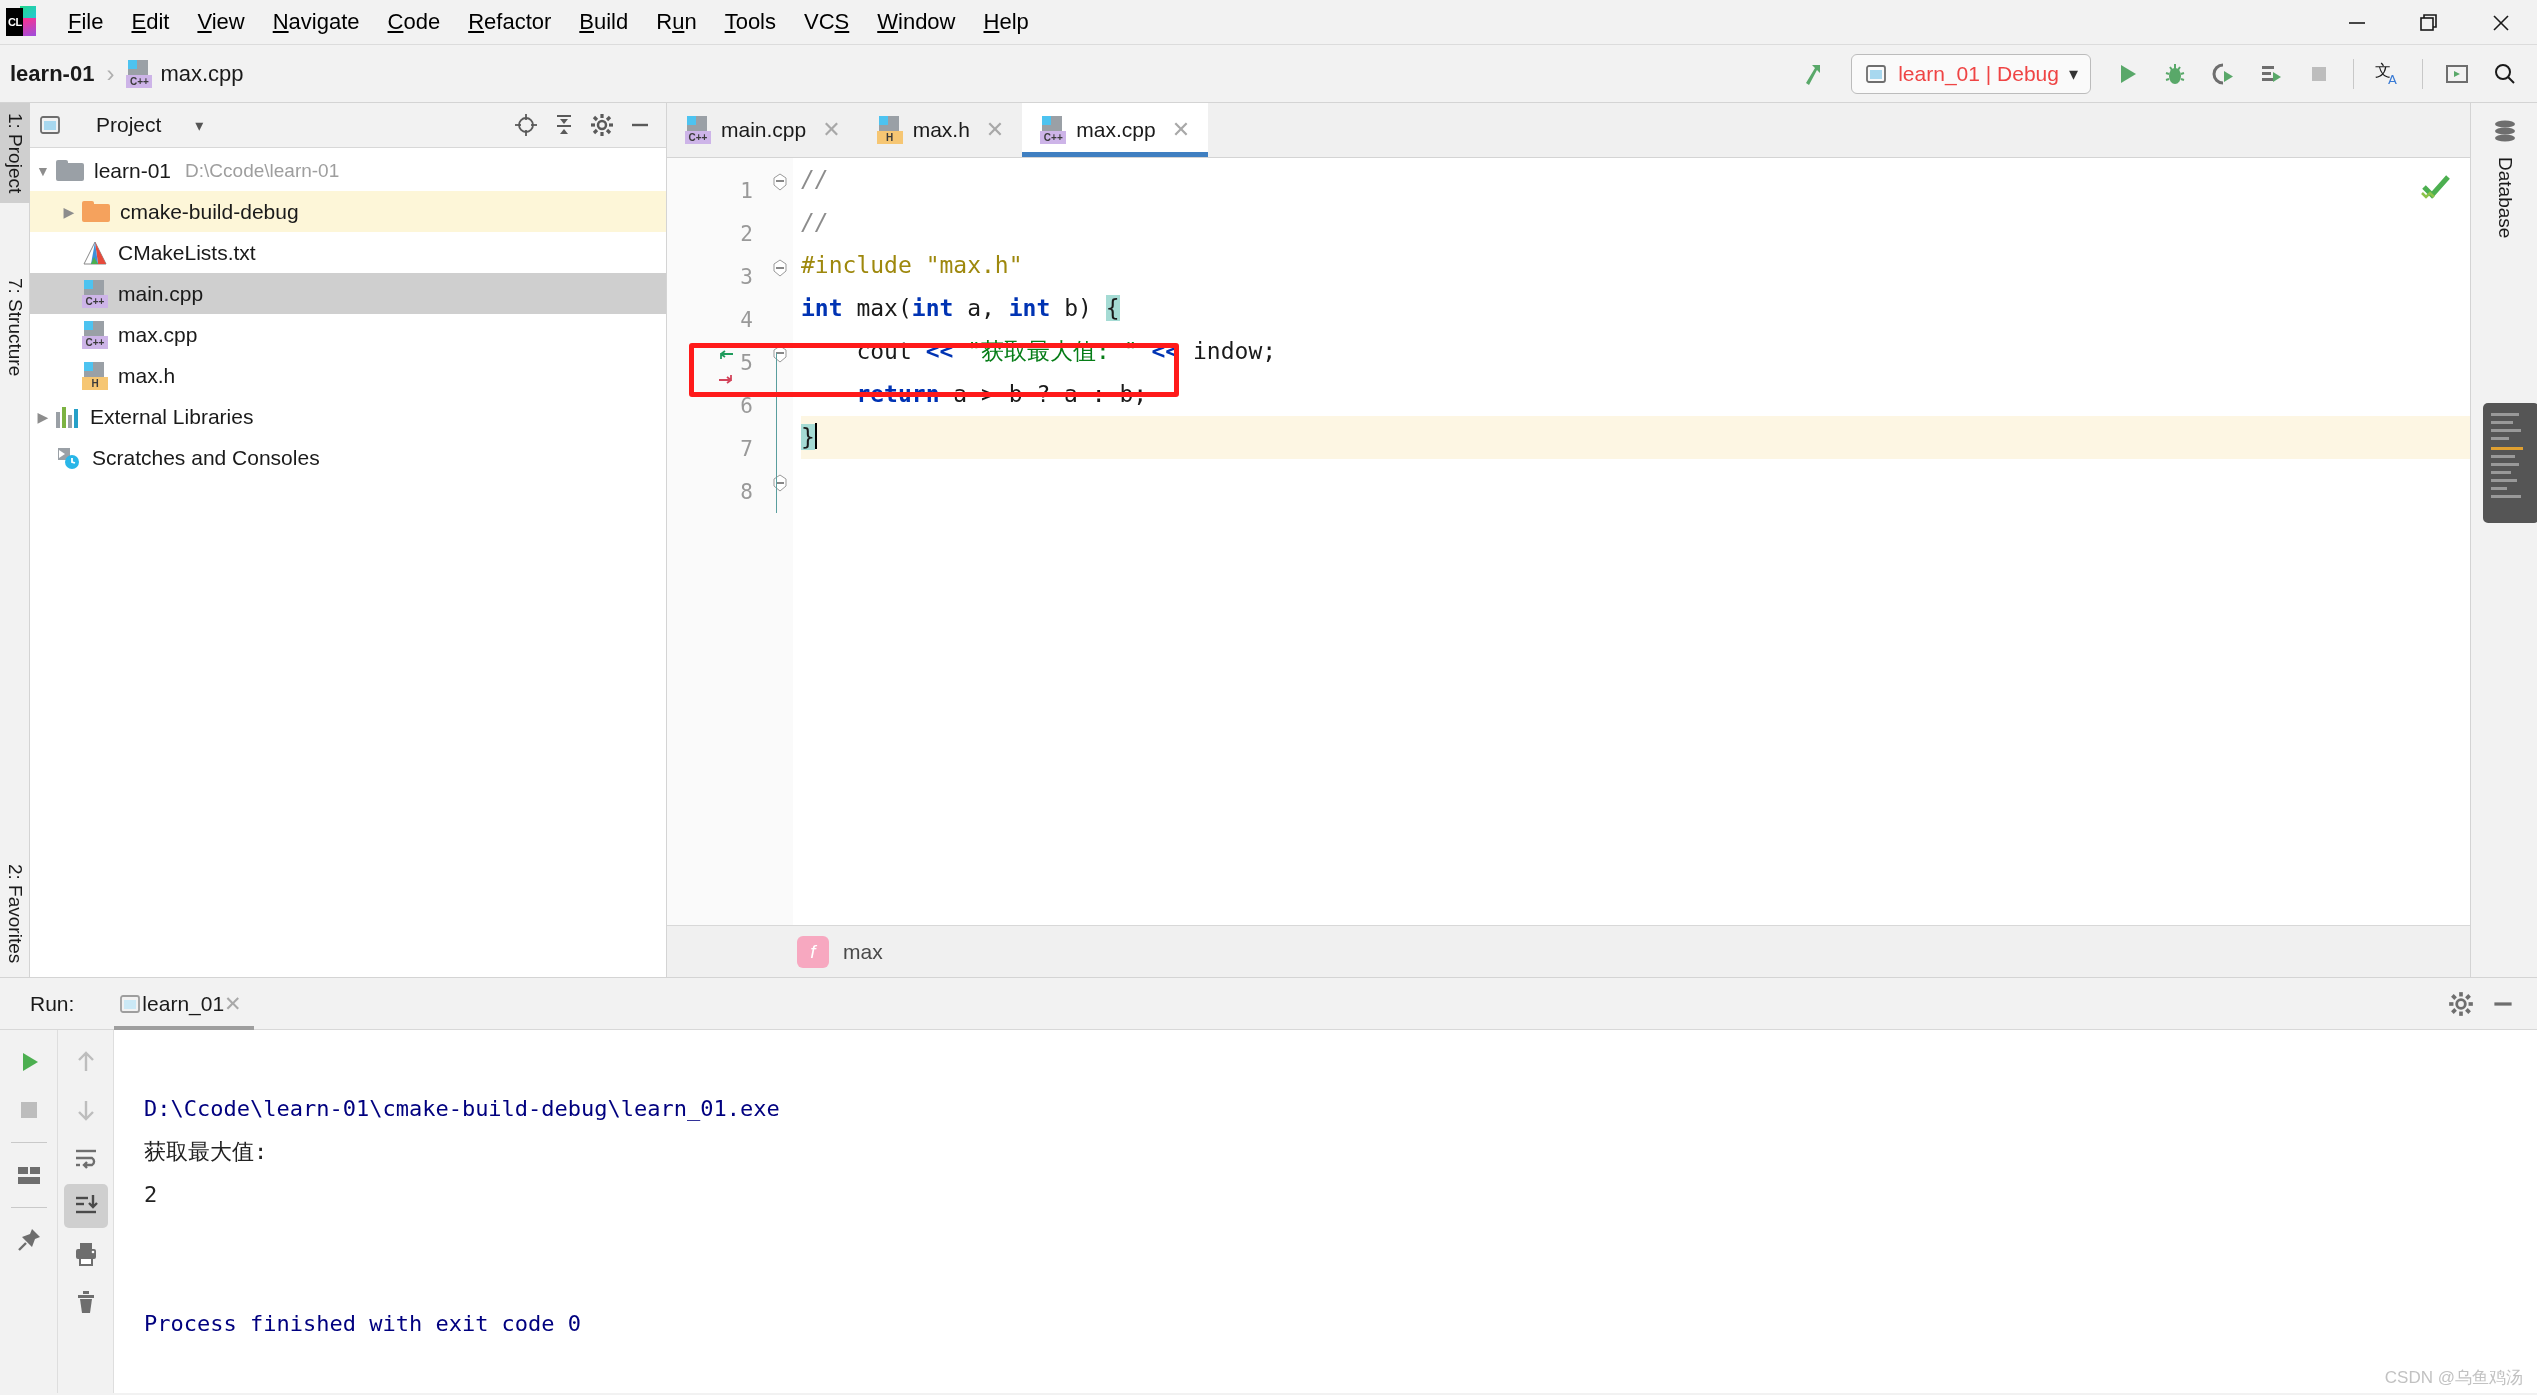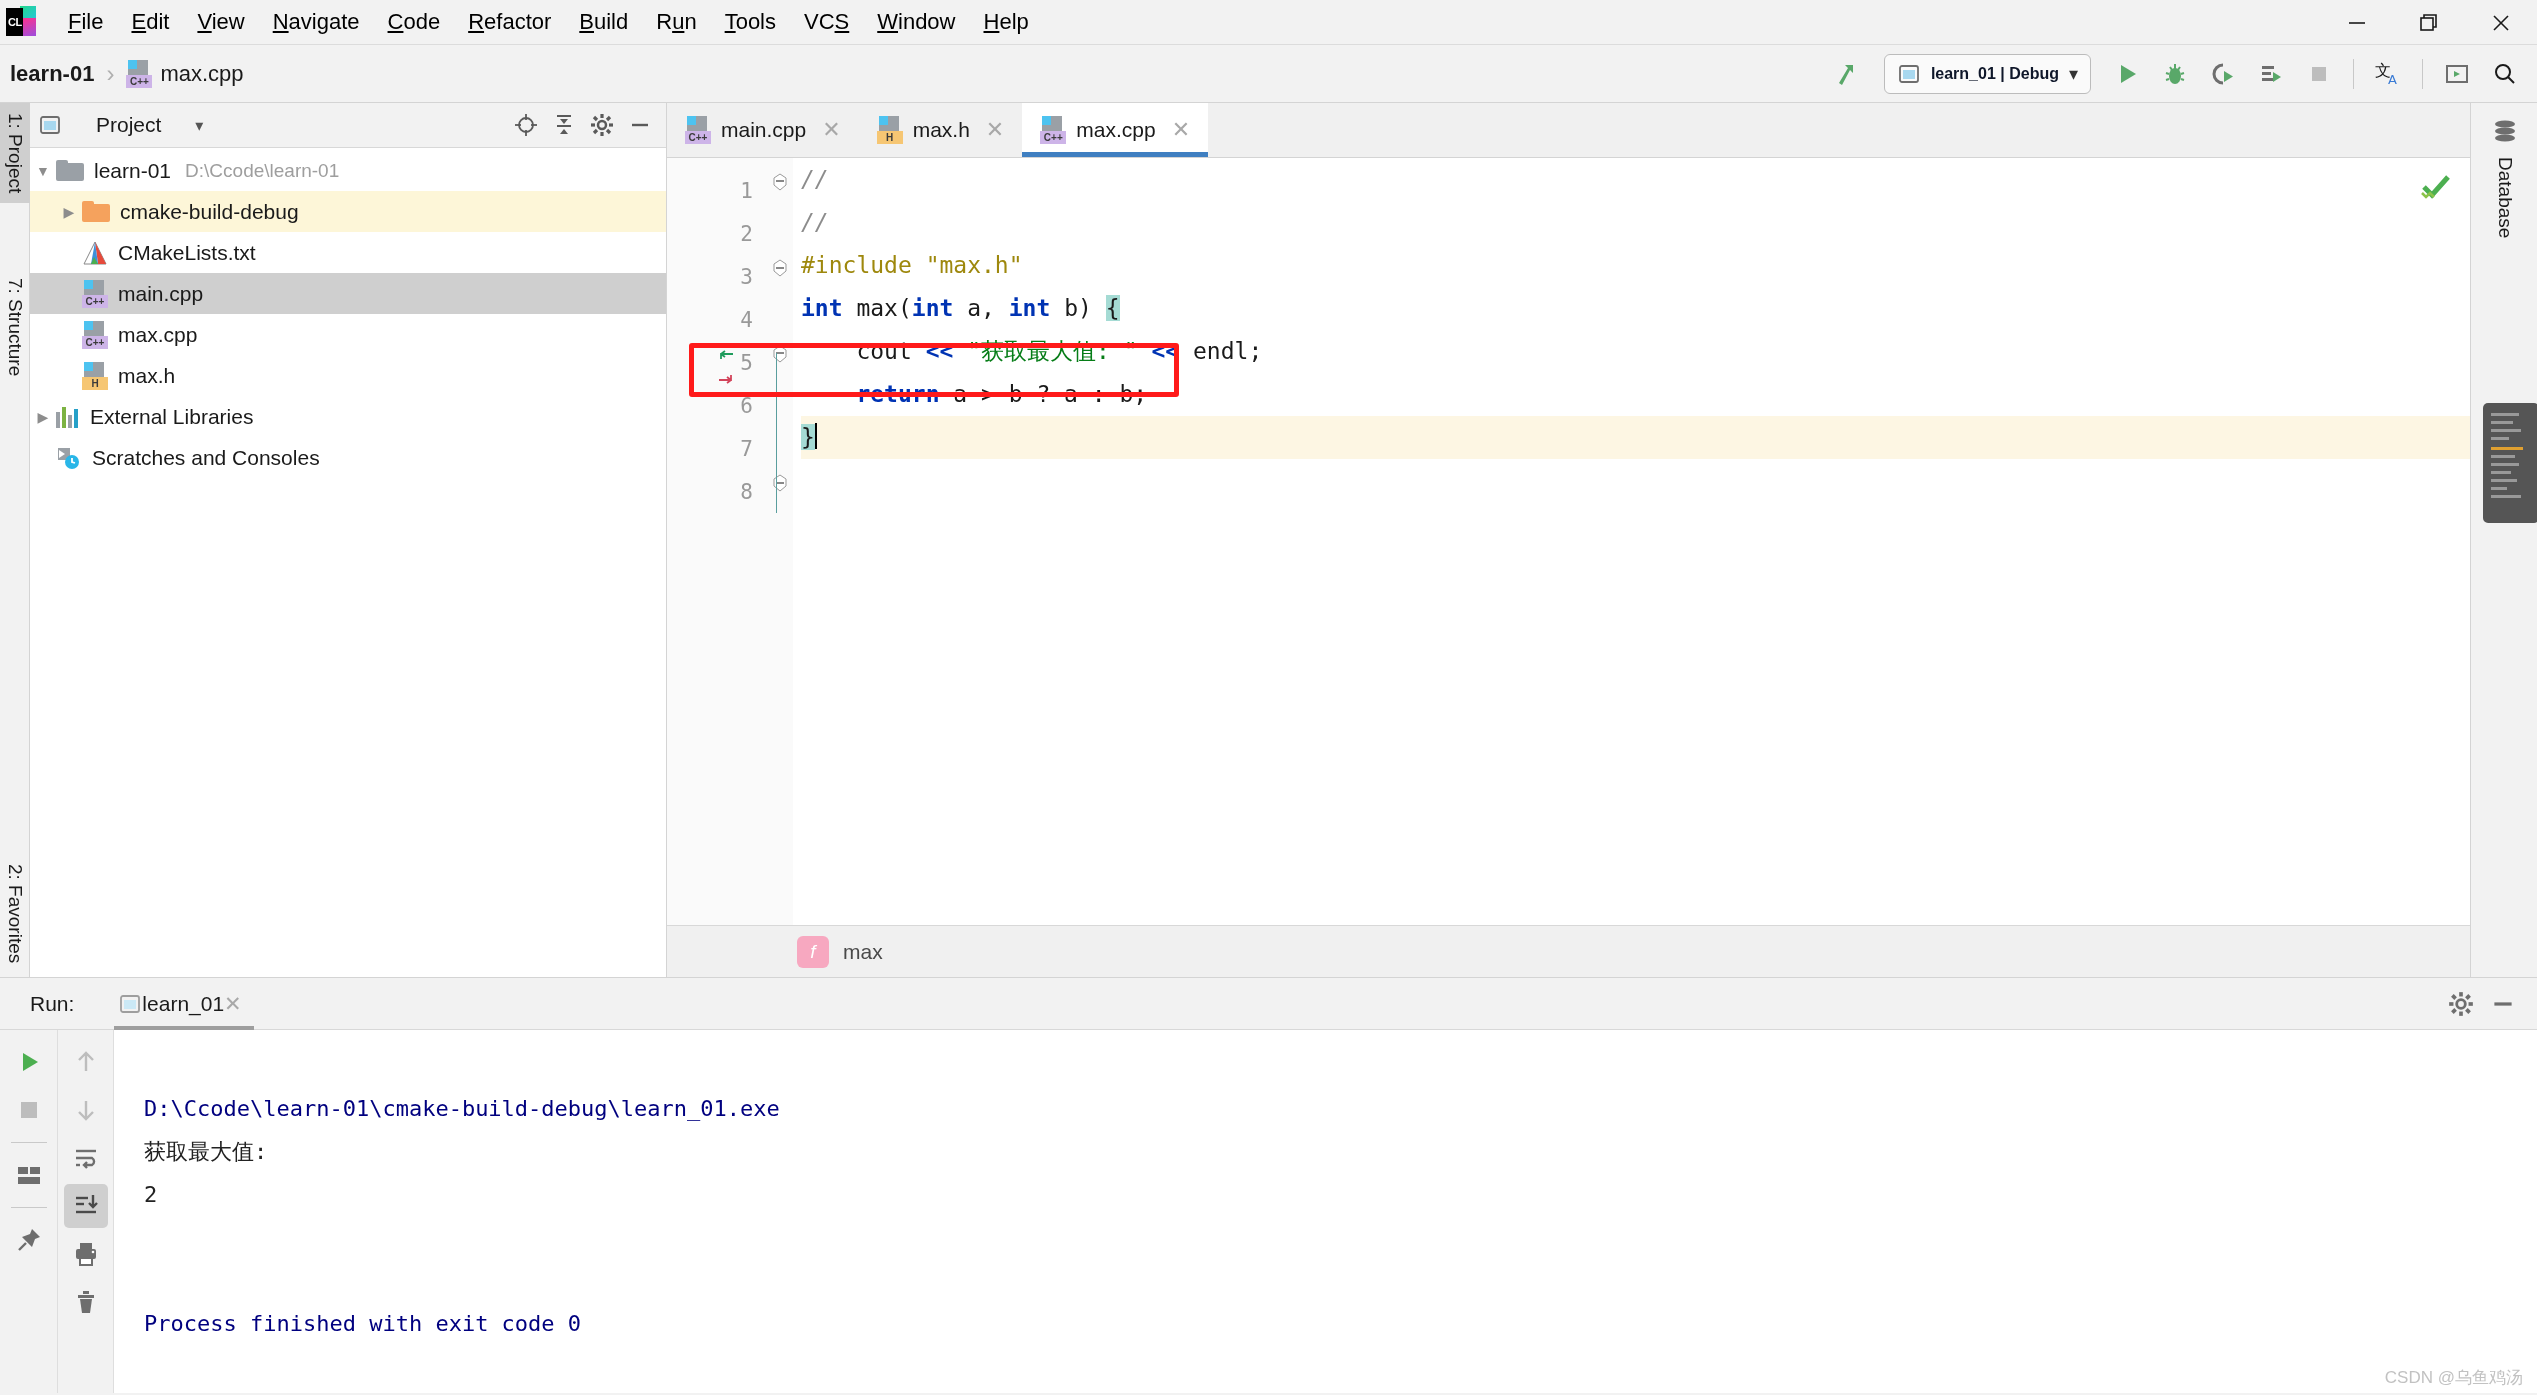--- a/index.html
+++ b/index.html
@@ -33,21 +33,21 @@
     border-bottom:1px solid #d4d4d4; position:relative; }
   .crumbs { display:flex; align-items:center; margin-left:10px; }
   .crumb { font-size:22px; color:#1a1a1a; display:flex; align-items:center; gap:8px; }
   .crumb.bold { font-weight:bold; }
   .crumb-sep { color:#b0b0b0; font-size:24px; margin:0 12px; }
   .toolbar-right { position:absolute; right:10px; display:flex; align-items:center; gap:4px; }
   .tb-ico { width:44px; height:44px; display:flex; align-items:center; justify-content:center;
     border-radius:4px; }
   .runcfg { display:flex; align-items:center; gap:10px; border:1px solid #bcbcbc;
     border-radius:6px; background:#fafafa; height:40px; padding:0 12px; margin:0 10px; }
-  .runcfg-label { font-size:16px; color:#0f172a; white-space:nowrap;font-weight:bold; }
+  .runcfg-label { font-size:21px; color:#ef4444; white-space:nowrap; }
   .tb-sep { width:1px; height:30px; background:#c8c8c8; margin:0 8px; }
 
   
   .fileico { width:26px; height:28px; position:relative; display:inline-block; flex:0 0 auto; }
   .fileico .pg { position:absolute; left:2px; top:0; width:20px; height:19px; background:#9aa0a6; }
   .fileico .pgc { position:absolute; left:2px; top:0; width:9px; height:9px; background:#4dc3f0; }
   .fileico .badge { position:absolute; left:0; bottom:0; width:26px; height:13px;
     font-size:10px; font-weight:bold; color:#3b3b3b; text-align:center; line-height:13px; }
   .fileico .badge.cpp { background:#cdb4e8; }
   .fileico .badge.h { background:#f6c673; }
@@ -518,21 +518,21 @@
             </svg>
         </span>
         <div class="indentline" style="left:9px;top:195px;height:160px;background:#5a9e9e;"></div>
       </div>
 
       <div class="codetext">
         <div class="cl-line"><span class="cm">//</span></div>
         <div class="cl-line"><span class="cm">//</span></div>
         <div class="cl-line"><span class="pre">#include </span><span class="pre">"max.h"</span></div>
         <div class="cl-line"><span class="kw">int</span><span class="pl"> </span><span class="fn">max</span><span class="pl">(</span><span class="kw">int</span><span class="pl"> a, </span><span class="kw">int</span><span class="pl"> b) </span><span class="pl sel">{</span></div>
-        <div class="cl-line"><span class="pl">    cout </span><span class="kw">&lt;&lt;</span><span class="pl"> </span><span class="str">"获取最大值: "</span><span class="pl"> </span><span class="kw">&lt;&lt;</span><span class="pl"> endl;</span></div>
+        <div class="cl-line"><span class="pl">    cout </span><span class="kw">&lt;&lt;</span><span class="pl"> </span><span class="str">"获取最大值: "</span><span class="pl"> </span><span class="kw">&lt;&lt;</span><span class="pl"> indow;</span></div>
         <div class="cl-line"><span class="pl">    </span><span class="kw">return</span><span class="pl"> a &gt; b ? a : b;</span></div>
         <div class="cl-line cur"><span class="pl sel">}</span><span class="caret"></span></div>
 
         <div class="rightmark">
           <svg width="32" height="28" viewBox="0 0 32 28">
             <path d="M4 14 L12 22 L28 4" stroke="#4caf50" stroke-width="5" fill="none"></path>
             <path d="M2 20 L6 24 L10 20 L14 24" stroke="#8bc34a" stroke-width="2.6" fill="none"></path>
           </svg>
         </div>
       </div>

